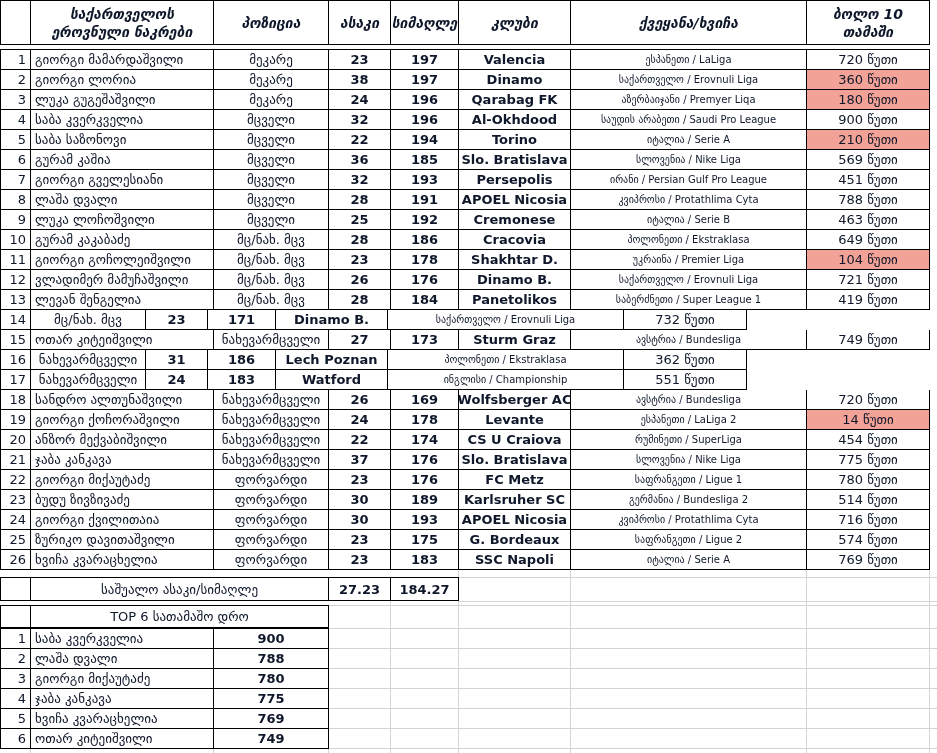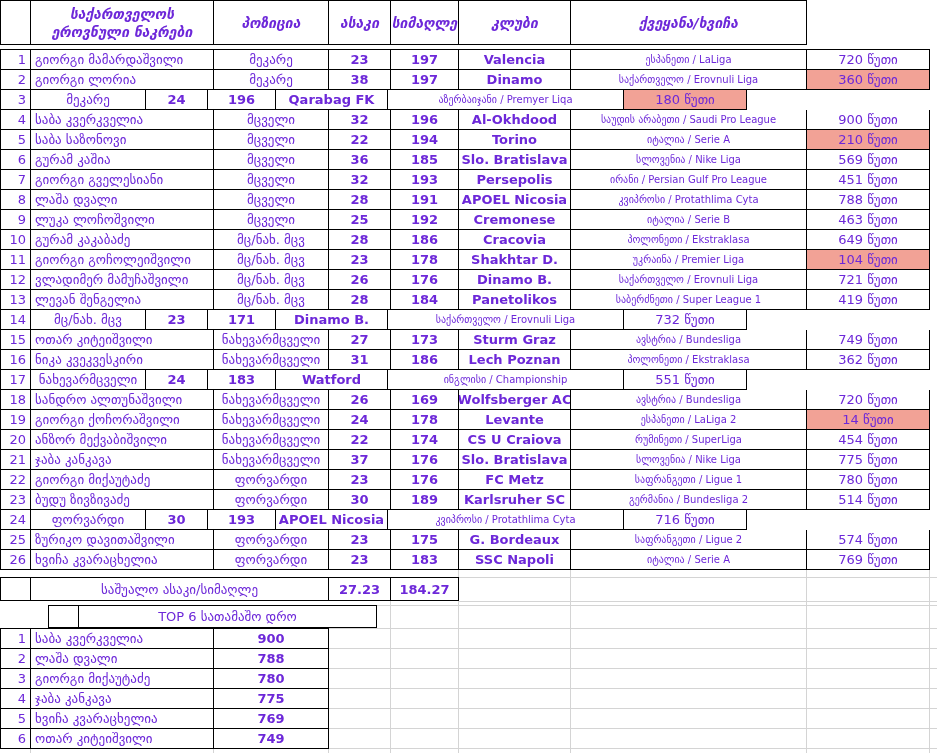--- a/index.html
+++ b/index.html
@@ -2,21 +2,21 @@
 <html><head>
 <meta charset="utf-8">
 <style>
   html,body{margin:0;padding:0;}
   body{background:#fff;}
   .sheet{
     position:relative;
     width:937px;height:753px;
     background:#ffffff;
     font-family:"DejaVu Sans",sans-serif;
-    color:#6d28d9;
+    color:#0f172a;
     overflow:hidden;
   }
   
   .tbl{position:absolute;left:0;border-top:1px solid #000;border-left:1px solid #000;background:#fff;}
   .row{display:flex;height:20px;}
   .cell{
     box-sizing:border-box;
     border-right:1px solid #000;
     border-bottom:1px solid #000;
     display:flex;align-items:center;justify-content:center;
@@ -67,20 +67,21 @@
 
   <div class="tbl hdr" style="top:0;">
     <div class="row">
       <div class="cell c-num"></div>
       <div class="cell c-name">საქართველოს ეროვნული ნაკრები</div>
       <div class="cell c-pos">პოზიცია</div>
       <div class="cell c-age">ასაკი</div>
       <div class="cell c-h">სიმაღლე</div>
       <div class="cell c-club">კლუბი</div>
       <div class="cell c-league">ქვეყანა/ხვიჩა</div>
+      <div class="cell c-last10">ბოლო 10 თამაში</div>
     </div>
   </div>
 
   <div class="tbl" style="top:49px;">
 
       <div class="row">
         <div class="cell c-num">1</div>
         <div class="cell c-name">გიორგი მამარდაშვილი</div>
         <div class="cell c-pos">მეკარე</div>
         <div class="cell c-age bold">23</div>
@@ -96,20 +97,21 @@
         <div class="cell c-pos">მეკარე</div>
         <div class="cell c-age bold">38</div>
         <div class="cell c-h bold">197</div>
         <div class="cell c-club bold">Dinamo</div>
         <div class="cell c-league">საქართველო / Erovnuli Liga</div>
         <div class="cell c-last10 hl">360 წუთი</div>
       </div>
 
       <div class="row">
         <div class="cell c-num">3</div>
+        <div class="cell c-name">ლუკა გუგეშაშვილი</div>
         <div class="cell c-pos">მეკარე</div>
         <div class="cell c-age bold">24</div>
         <div class="cell c-h bold">196</div>
         <div class="cell c-club bold">Qarabag FK</div>
         <div class="cell c-league">აზერბაიჯანი / Premyer Liqa</div>
         <div class="cell c-last10 hl">180 წუთი</div>
       </div>
 
       <div class="row">
         <div class="cell c-num">4</div>
@@ -237,21 +239,20 @@
         <div class="cell c-pos">ნახევარმცველი</div>
         <div class="cell c-age bold">27</div>
         <div class="cell c-h bold">173</div>
         <div class="cell c-club bold">Sturm Graz</div>
         <div class="cell c-league">ავსტრია / Bundesliga</div>
         <div class="cell c-last10">749 წუთი</div>
       </div>
 
       <div class="row">
         <div class="cell c-num">16</div>
-        <div class="cell c-name">ნიკა კვეკვესკირი</div>
         <div class="cell c-pos">ნახევარმცველი</div>
         <div class="cell c-age bold">31</div>
         <div class="cell c-h bold">186</div>
         <div class="cell c-club bold">Lech Poznan</div>
         <div class="cell c-league">პოლონეთი / Ekstraklasa</div>
         <div class="cell c-last10">362 წუთი</div>
       </div>
 
       <div class="row">
         <div class="cell c-num">17</div>
@@ -324,20 +325,21 @@
         <div class="cell c-pos">ფორვარდი</div>
         <div class="cell c-age bold">30</div>
         <div class="cell c-h bold">189</div>
         <div class="cell c-club bold">Karlsruher SC</div>
         <div class="cell c-league">გერმანია / Bundesliga 2</div>
         <div class="cell c-last10">514 წუთი</div>
       </div>
 
       <div class="row">
         <div class="cell c-num">24</div>
+        <div class="cell c-name">გიორგი ქვილითაია</div>
         <div class="cell c-pos">ფორვარდი</div>
         <div class="cell c-age bold">30</div>
         <div class="cell c-h bold">193</div>
         <div class="cell c-club bold">APOEL Nicosia</div>
         <div class="cell c-league">კვიპროსი / Protathlima Cyta</div>
         <div class="cell c-last10">716 წუთი</div>
       </div>
 
       <div class="row">
         <div class="cell c-num">25</div>
@@ -365,21 +367,21 @@
 
   <div class="tbl" style="top:577px;">
     <div class="row" style="height:23px;">
       <div class="cell c-num"></div>
       <div class="cell c-merge">საშუალო ასაკი/სიმაღლე</div>
       <div class="cell c-age bold">27.23</div>
       <div class="cell c-h bold">184.27</div>
     </div>
   </div>
 
-  <div class="tbl" style="top:605px;margin-left:48px;">
+  <div class="tbl" style="top:605px;">
     <div class="row" style="height:22px;">
       <div class="cell c-num"></div>
       <div class="cell c-merge">TOP 6 სათამაშო დრო</div>
     </div>
   </div>
 
   <div class="tbl" style="top:628px;">
 
       <div class="row">
         <div class="cell c-num">1</div>

